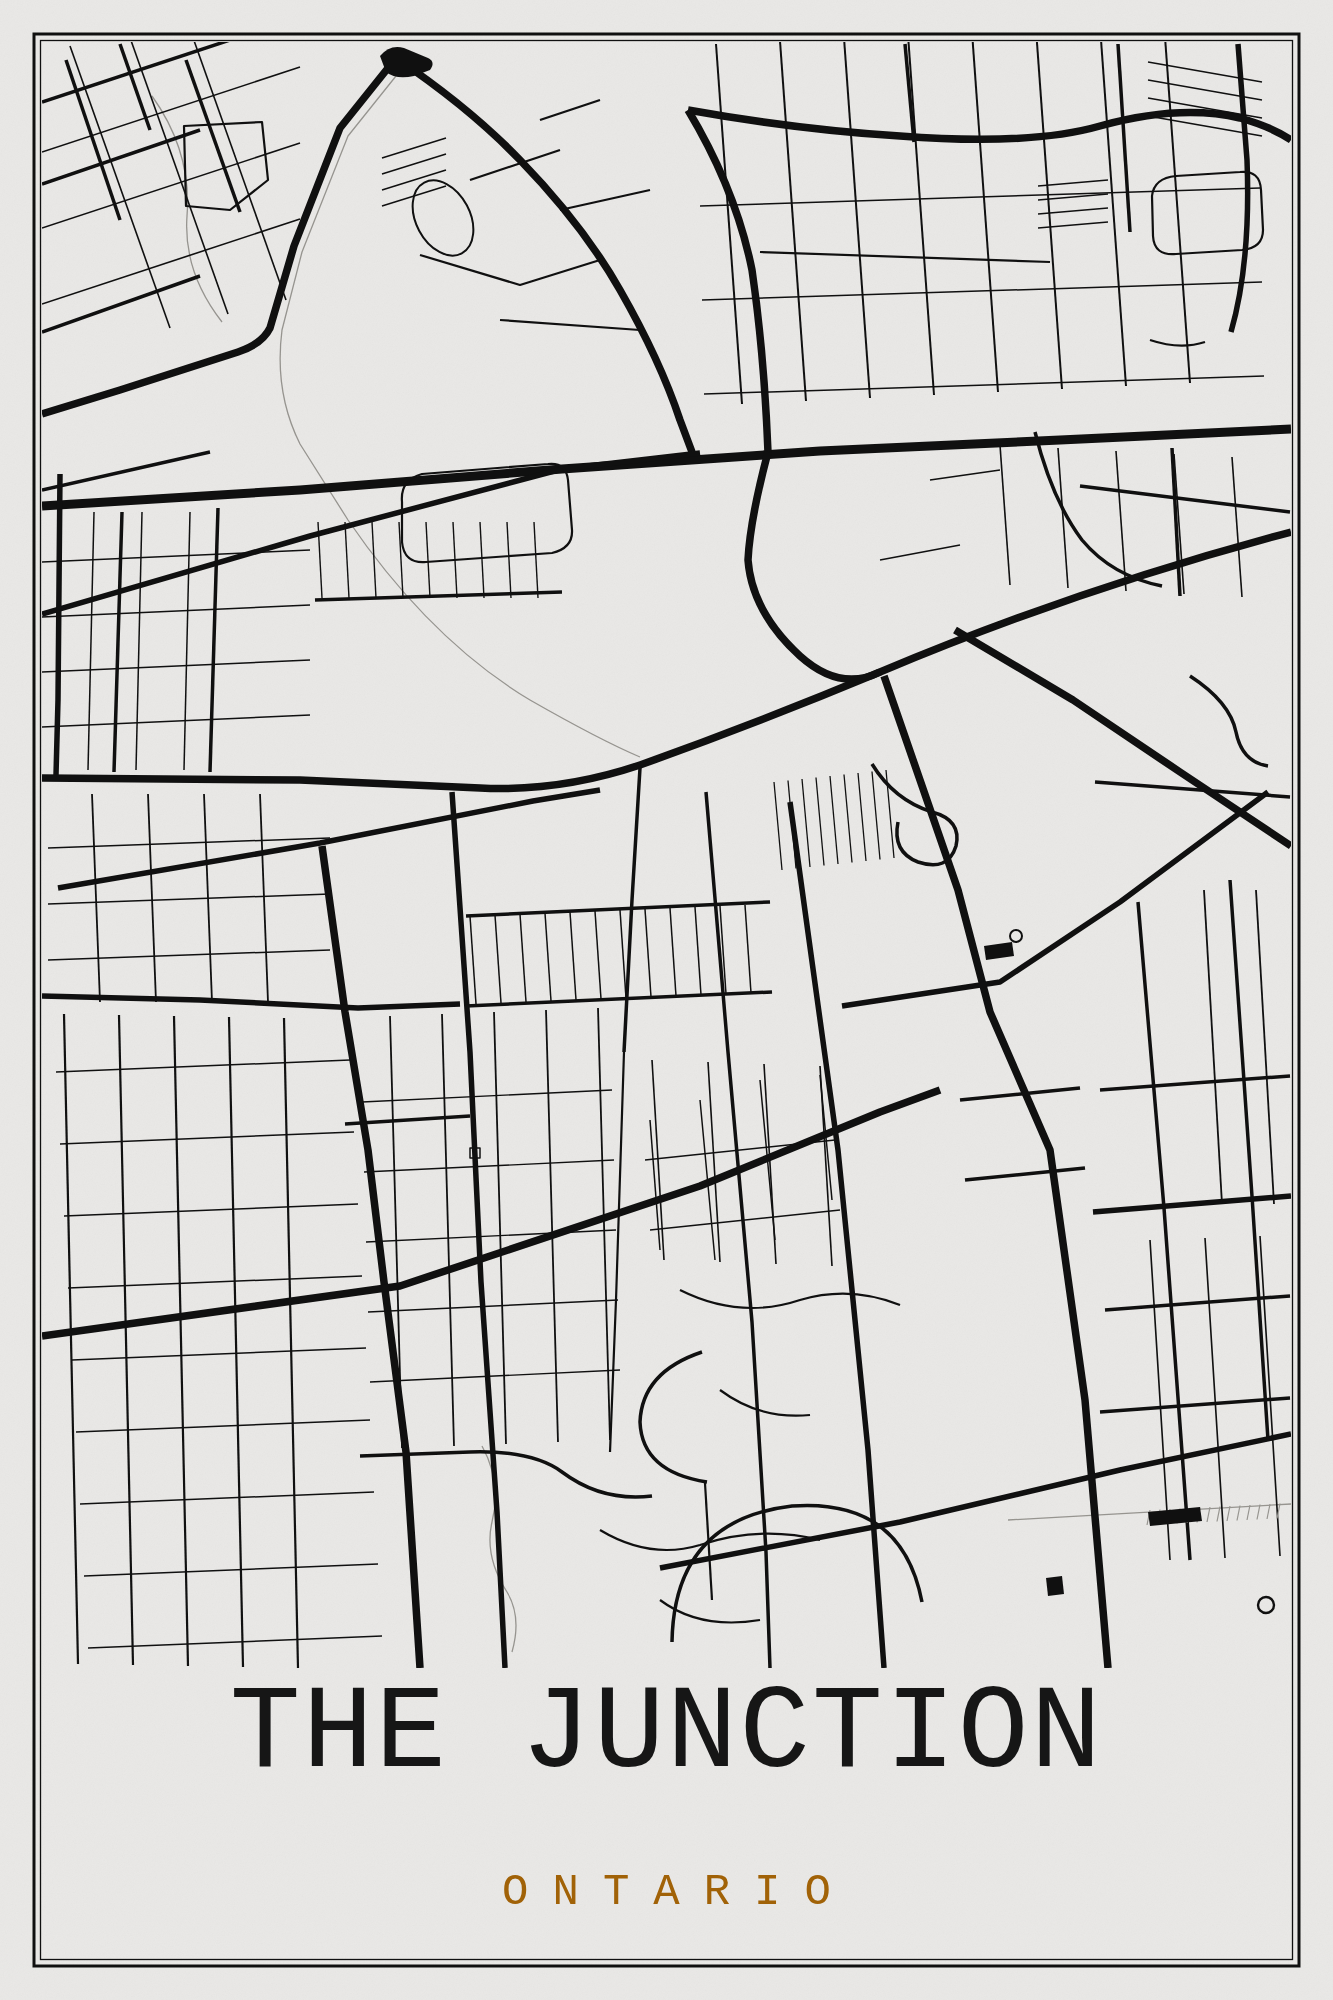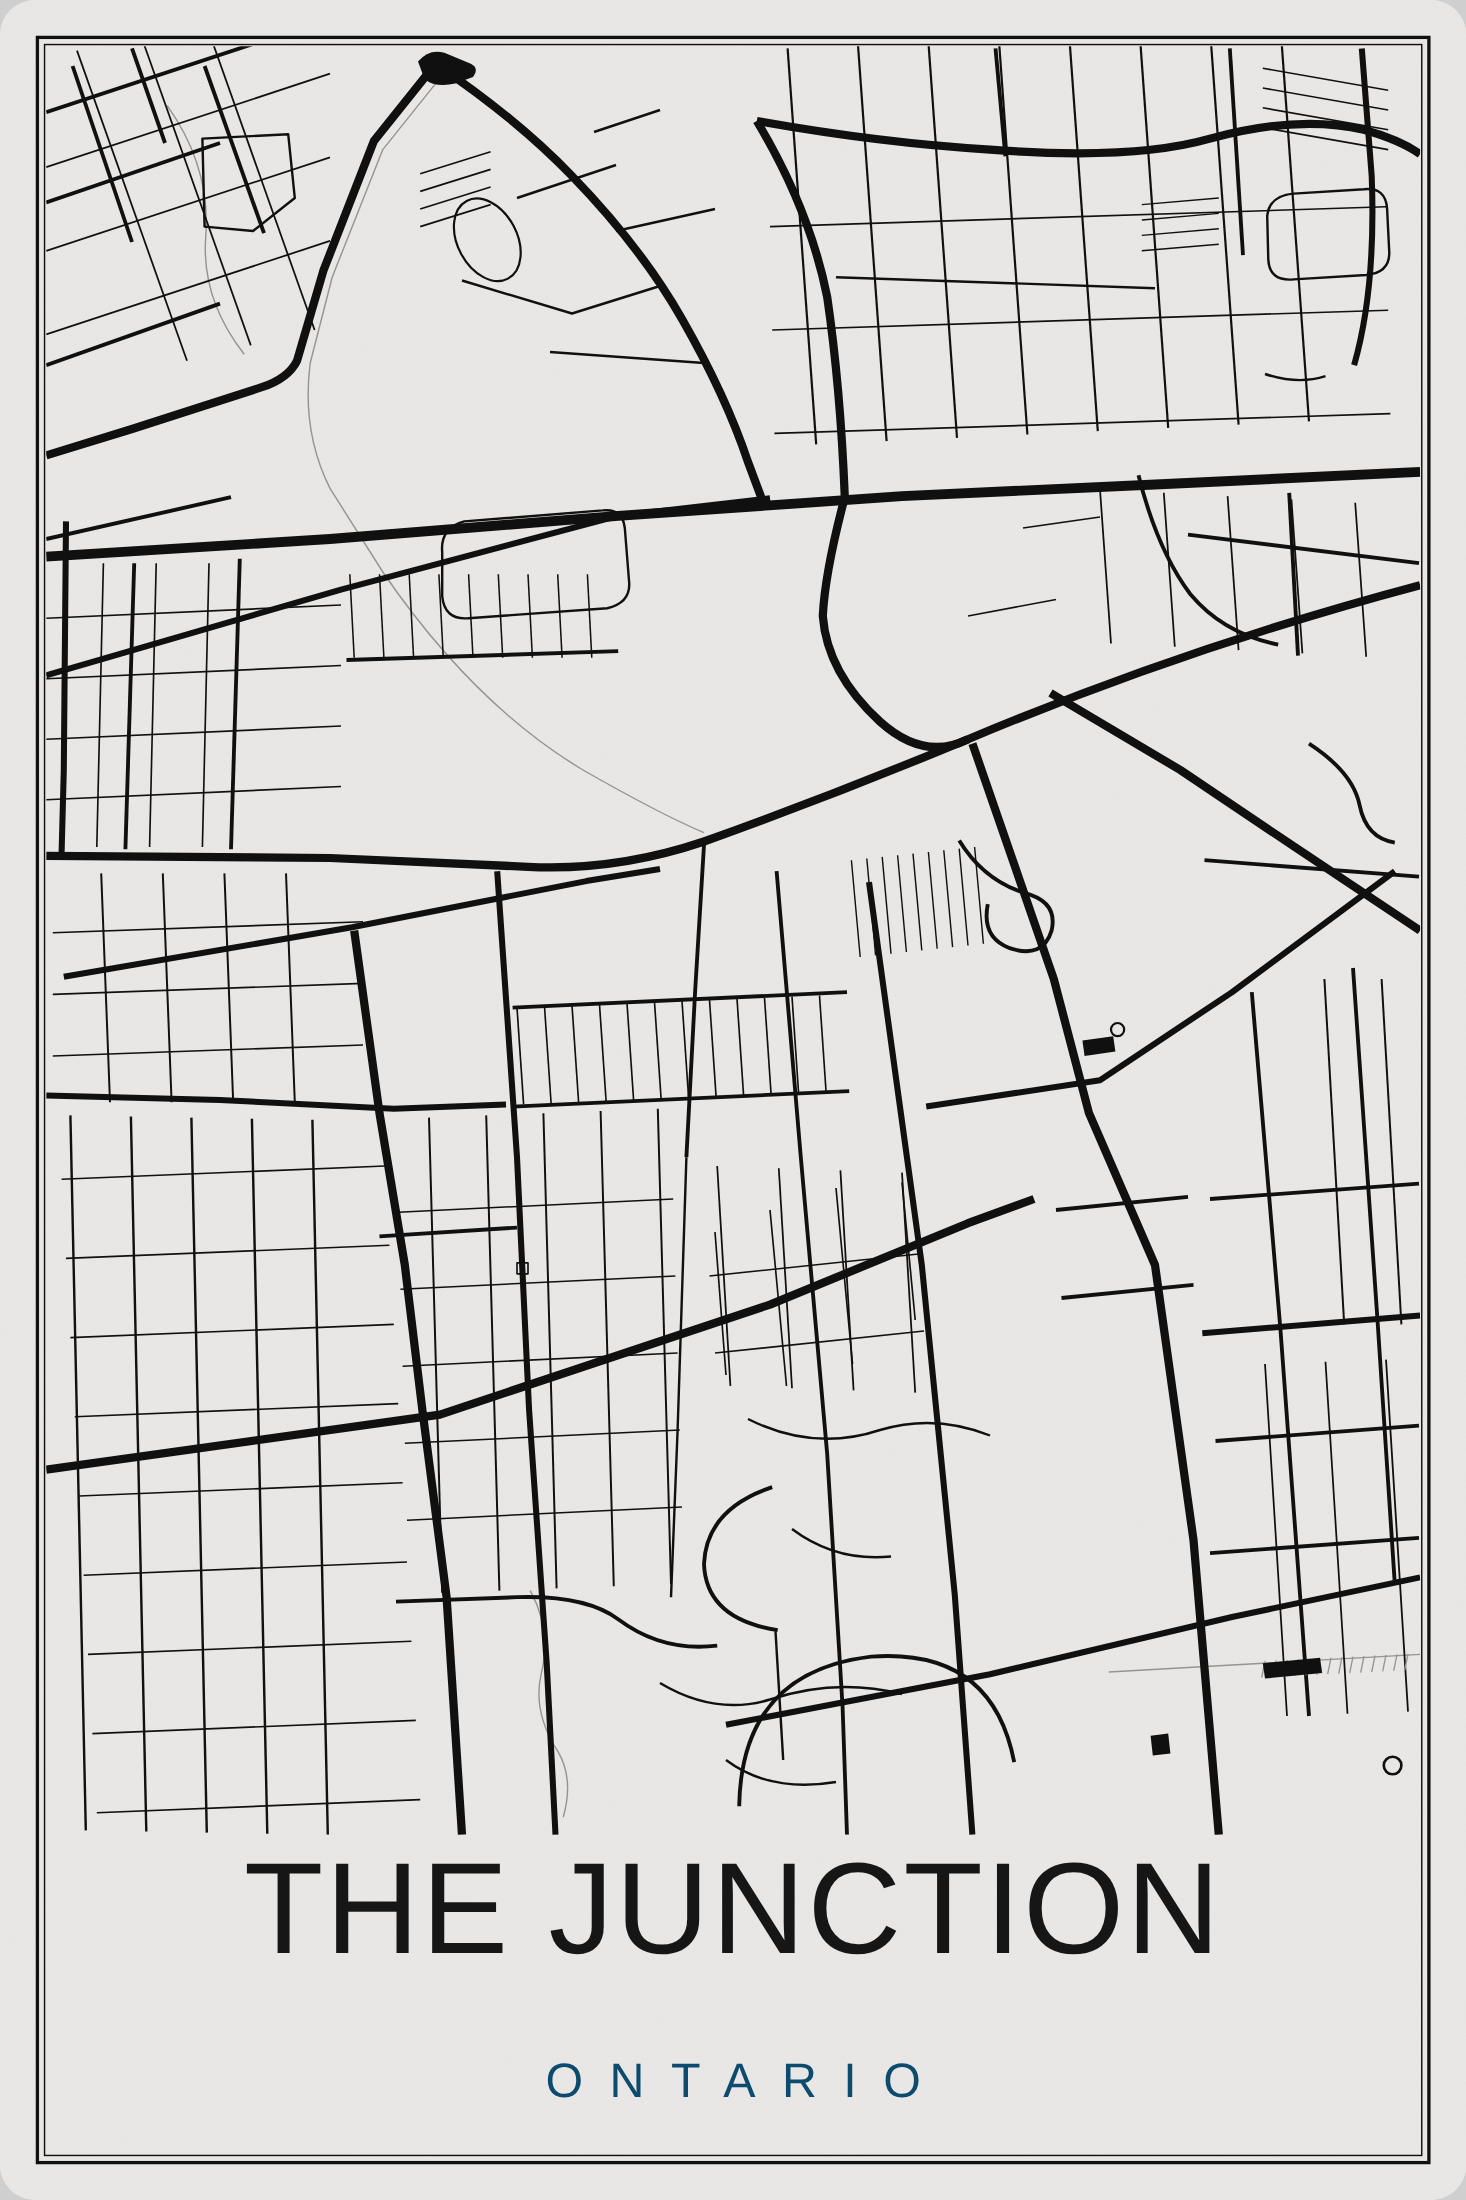--- a/index.html
+++ b/index.html
@@ -2,22 +2,21 @@
 <html><head>
 <meta charset="utf-8">
 <style>
   html,body{margin:0;padding:0;background:#cfcfcf;}
   .poster{
     position:relative;
     width:1333px;height:2000px;
     margin:0 auto;
     background:#e9e8e6;
     overflow:hidden;
-    font-family:Liberation Sans, sans-serif;
-    border-radius:32px;
+    font-family:Liberation Mono, monospace;
   }
   .poster svg{position:absolute;left:0;top:0;}
   .titles{
     position:absolute;left:0;right:0;top:1676px;
     text-align:center;z-index:5;
   }
   .map-title{
     margin:0;
     font-size:118px;
     font-weight:300;
@@ -26,21 +25,21 @@
     color:#161616;
   }
   .map-subtitle{
     margin:12px;
     margin-top:76px;
     font-size:44px;
     font-weight:300;
     letter-spacing:24px;
     text-indent:24px;
     line-height:1;
-    color:#0c4a6e;
+    color:#a16207;
   }
 </style>
 </head>
 <body>
 
 <div class="poster">
   <svg id="map-svg" width="1333" height="2000" viewBox="0 0 1333 2000" xmlns="http://www.w3.org/2000/svg">
       <defs>
         <filter id="grain" x="0" y="0" width="100%" height="100%">
           <feTurbulence type="fractalNoise" baseFrequency="0.9" numOctaves="2" stitchTiles="stitch" result="n"></feTurbulence>

